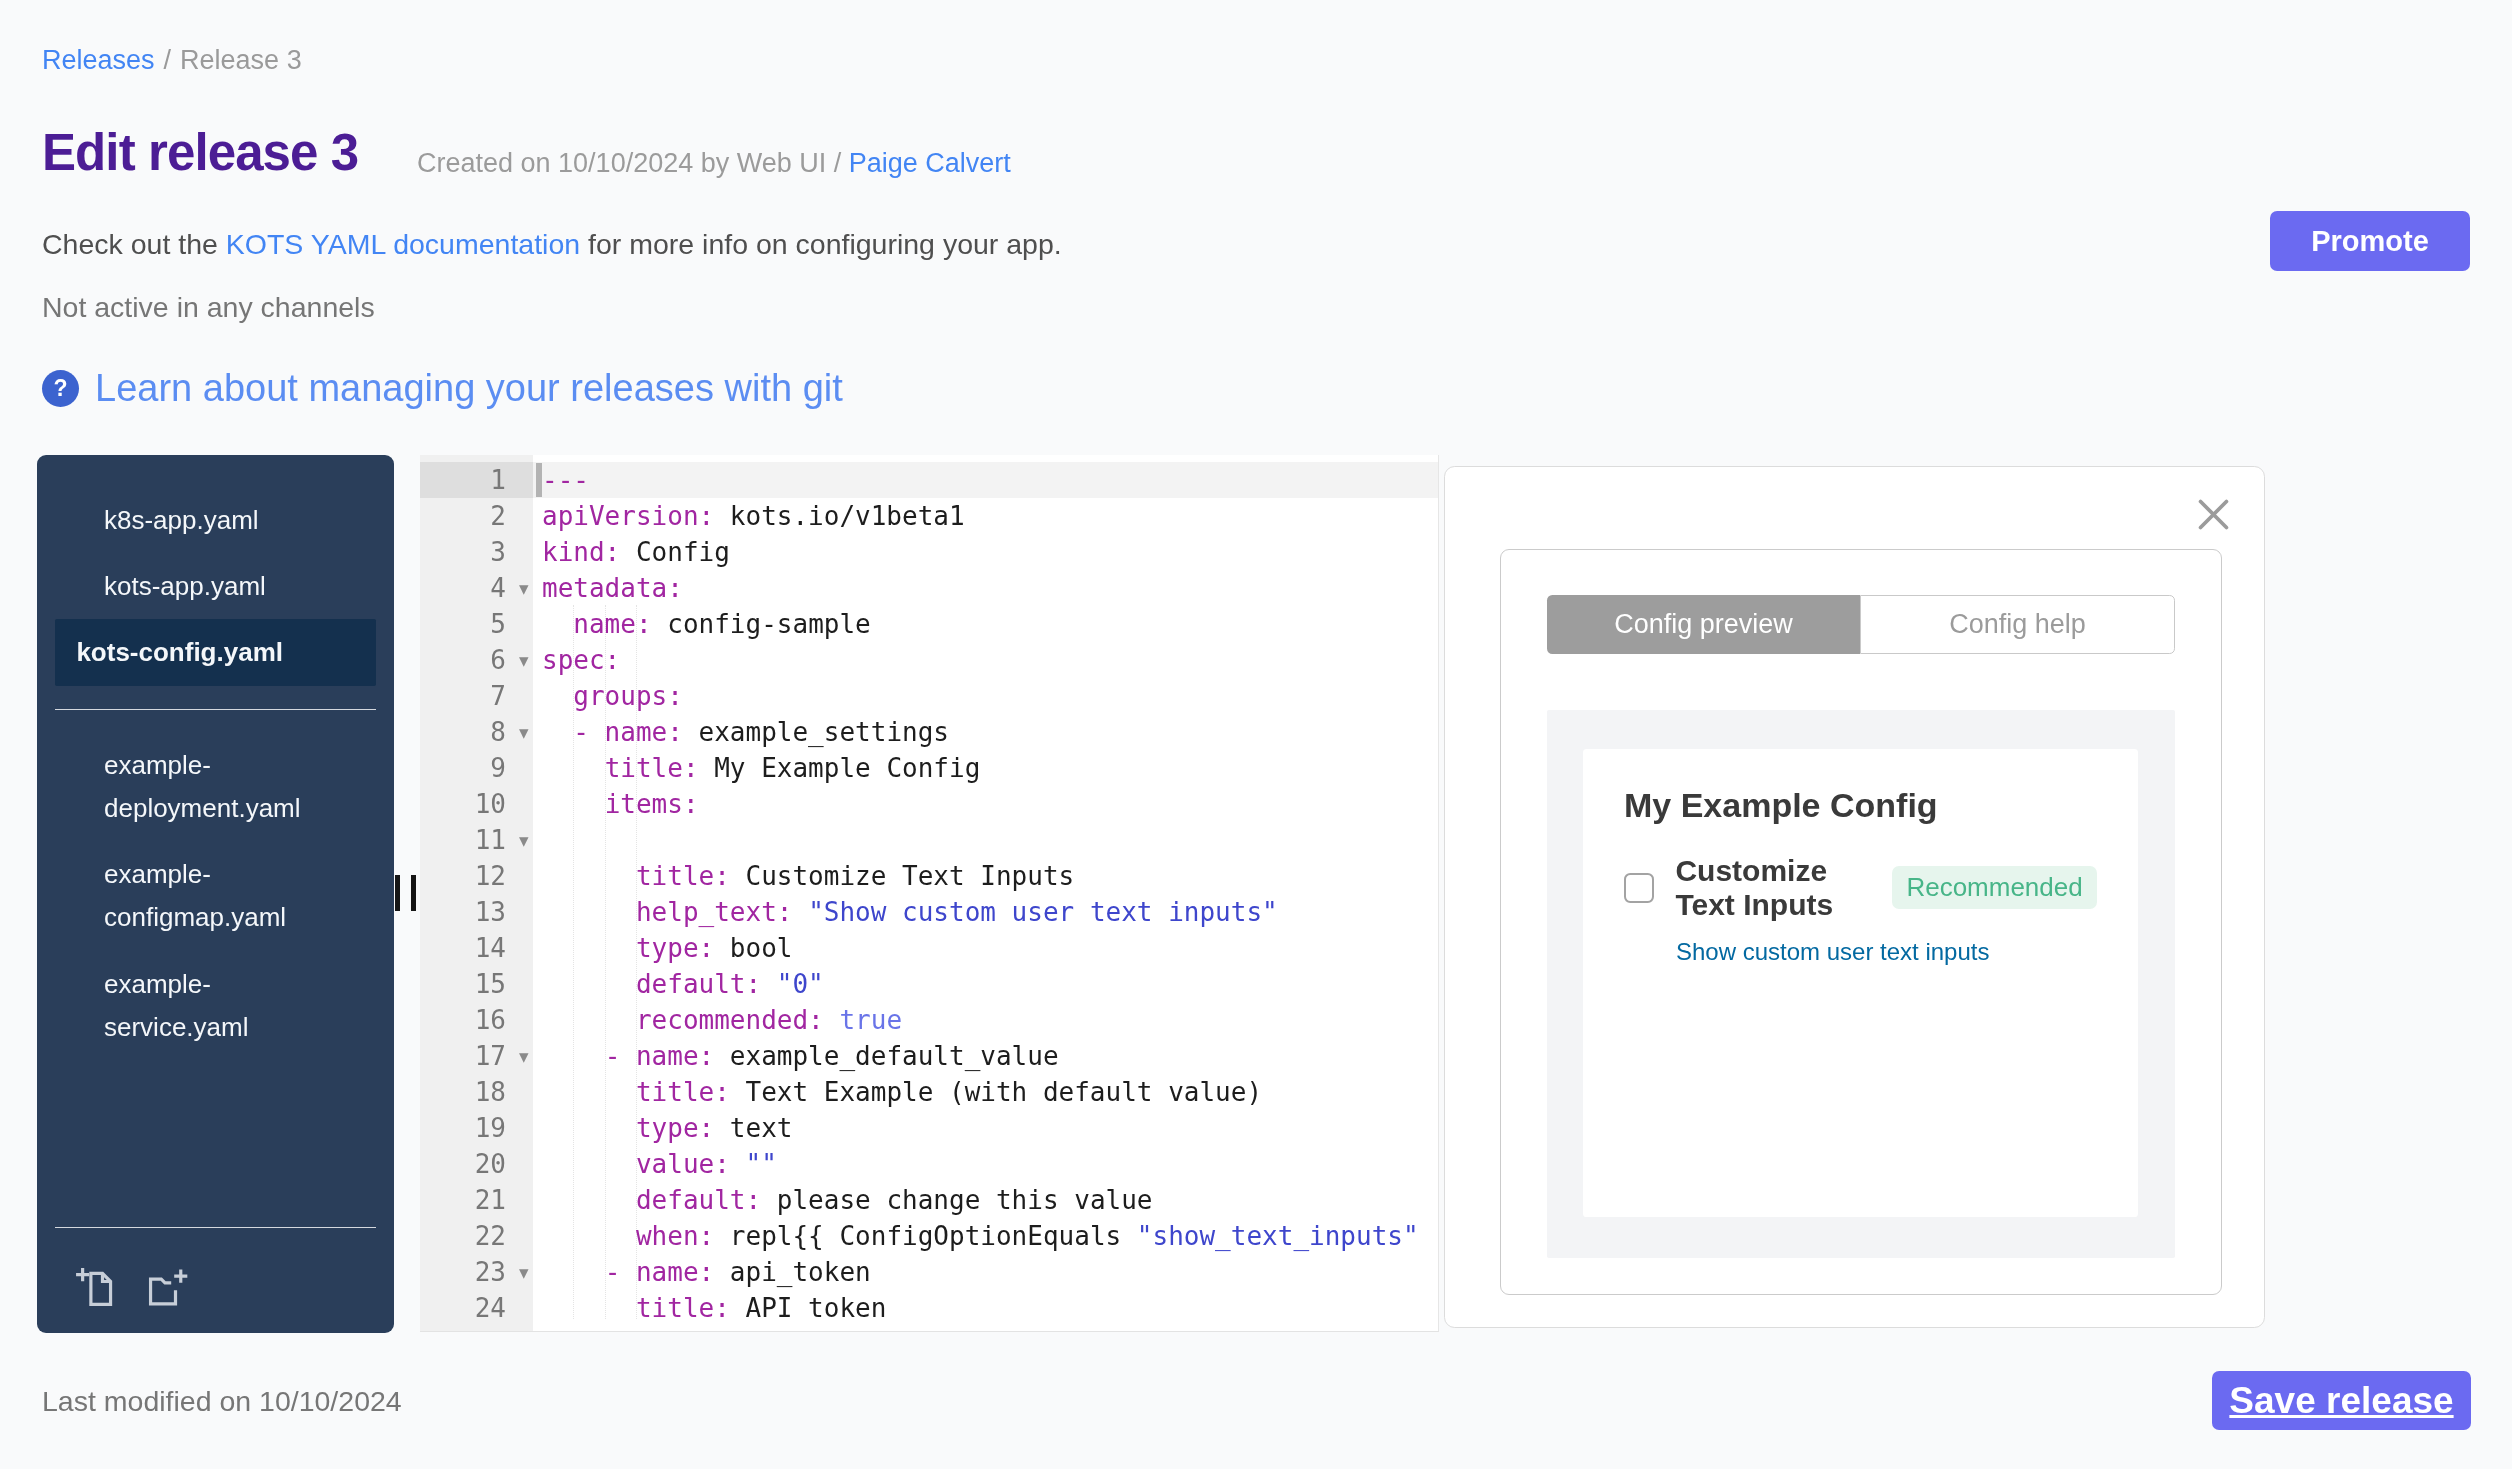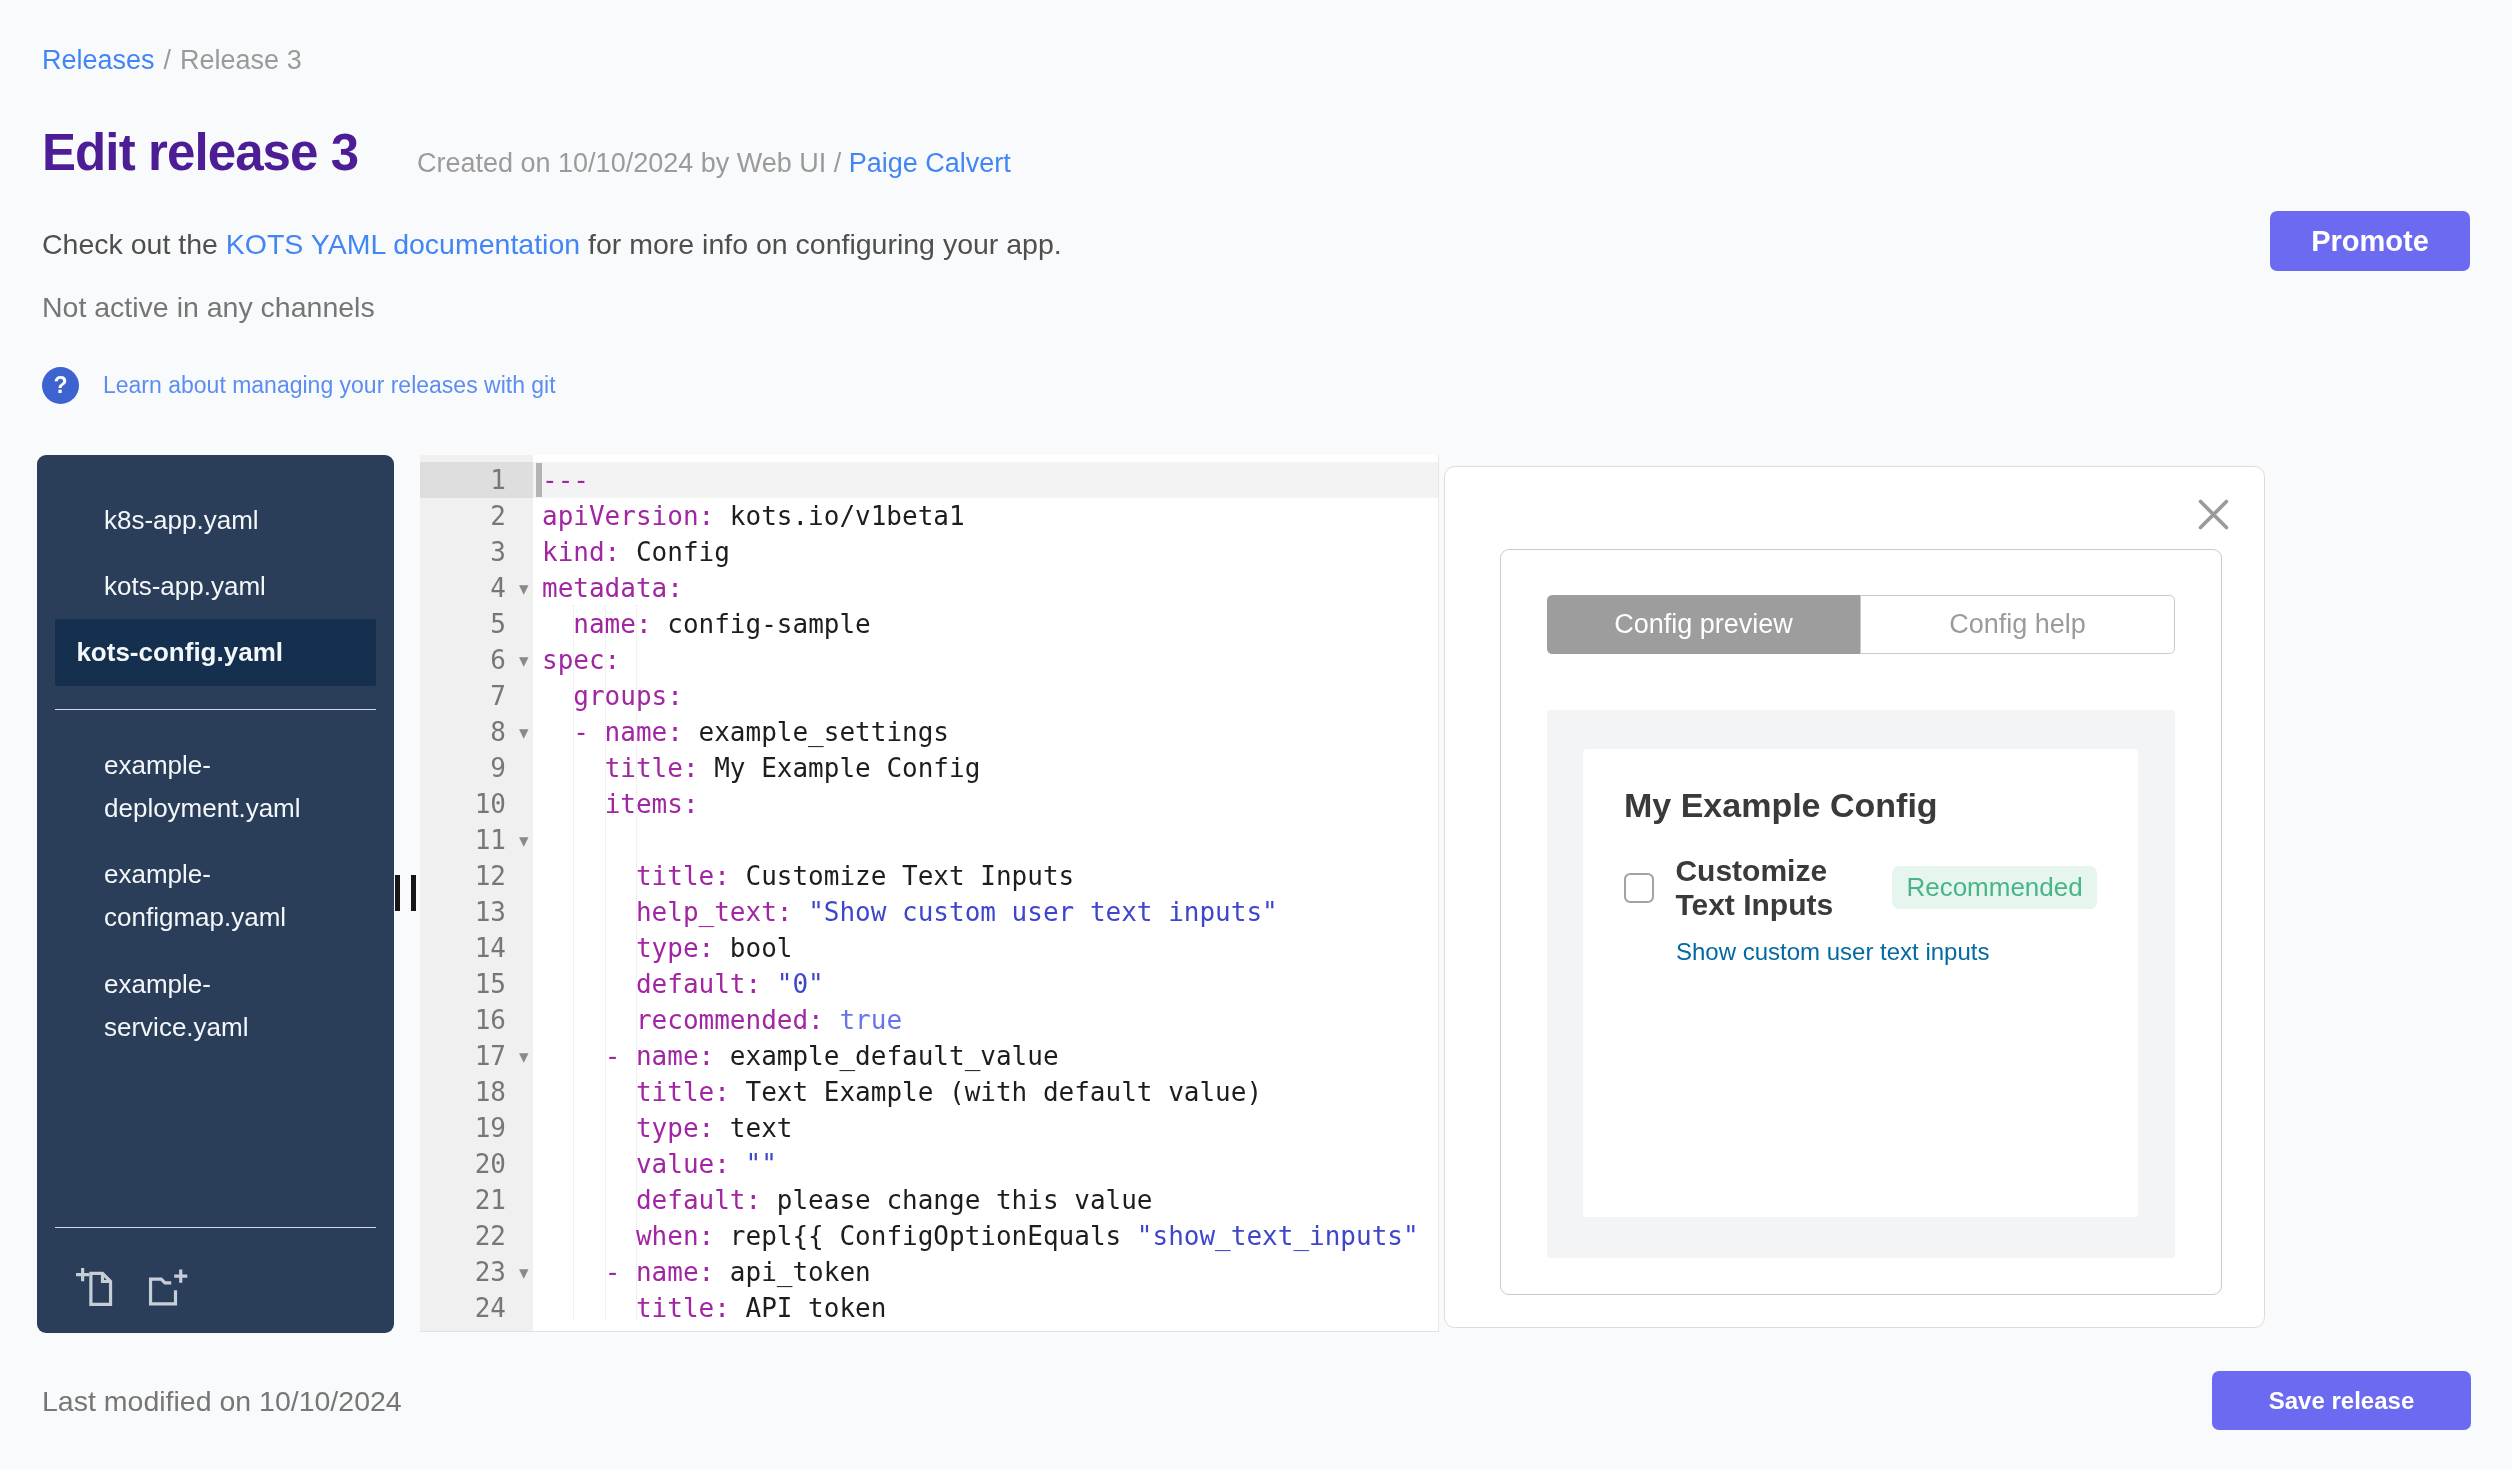--- a/index.html
+++ b/index.html
@@ -21,25 +21,25 @@
   .breadcrumb .cur{color:#9a9a9a;}
   h1.title{left:42px;top:123px;font-size:51px;font-weight:700;color:#4c1d95;letter-spacing:-0.9px;}
   .created{left:417px;top:148px;font-size:27px;color:var(--muted);}
   .created a{color:var(--link);text-decoration:none;cursor:pointer;}
   .docs{left:42px;top:228px;font-size:28.5px;color:var(--text-dark);}
   .docs a{color:var(--link);text-decoration:none;cursor:pointer;}
   .status{left:42px;top:291px;font-size:28.5px;color:#767676;}
   .learn{left:42px;top:367px;display:flex;align-items:center;gap:16px;cursor:pointer;}
   .learn .qmark{width:37px;height:37px;border-radius:50%;background:var(--help-circle);color:#fff;
     font-size:23px;font-weight:700;display:flex;align-items:center;justify-content:center;}
-  .learn .ltxt{font-size:23px;color:#5b8df2;margin-left:8px;}
+  .learn .ltxt{font-size:38px;color:#5b8df2;}
   .btn{border:none;border-radius:7.1px;background:var(--accent);color:#fff;font-weight:700;
     font-family:"Liberation Sans",sans-serif;cursor:pointer;display:flex;align-items:center;justify-content:center;}
   .promote{left:2270px;top:211px;width:200px;height:60px;font-size:29px;}
-  .save{left:2212px;top:1371px;width:259px;height:59px;font-size:24px;}
+  .save{left:2212px;top:1371px;width:259px;height:59px;font-size:37px;text-decoration:underline;}
 
   
   .sidebar{left:37px;top:455px;width:357px;height:878px;background:var(--navy);border-radius:9px;
     display:flex;flex-direction:column;color:var(--sidebar-text);}
   .files{padding-top:32px;}
   .file-item{font-size:26px;line-height:43px;padding:11.6px 39px;cursor:pointer;word-break:break-word;margin-left:28px;}
   .file-item.selected{font-weight:700;background:var(--navy-selected);margin:0 18px;padding:11.6px 21.4px;border-radius:1.8px;}
   .sb-div{border-top:1.8px solid rgba(255,255,255,0.8);margin:23px 18px;}
   .sb-bottom{margin-top:auto;padding-bottom:23px;}
   .sb-icons{display:flex;gap:25px;padding:14.3px 37px 0;}

